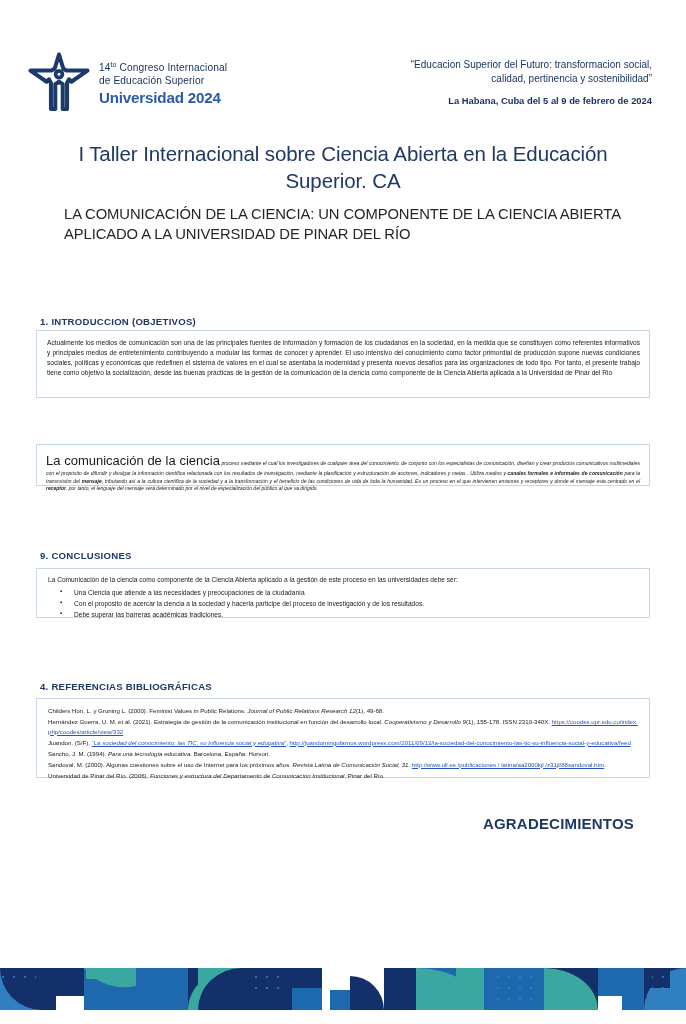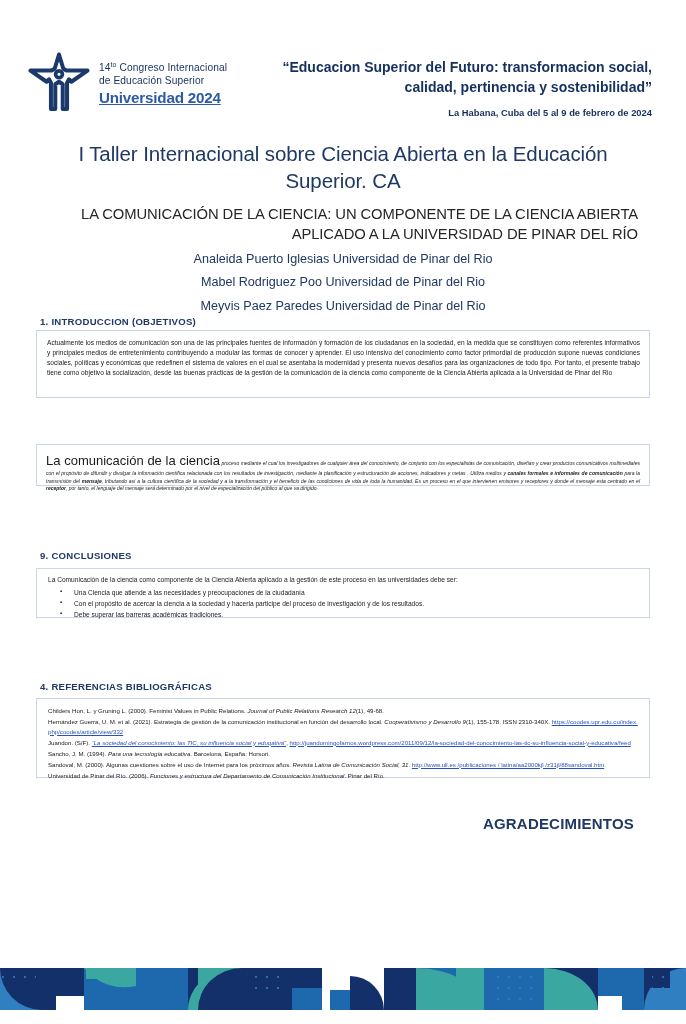--- a/index.html
+++ b/index.html
@@ -40,31 +40,30 @@
     white-space: nowrap;
   }
   .brand-sup { font-size: 7px; vertical-align: super; }
   .brand-l3 {
     font-size: 15.2px;
     font-weight: bold;
     color: #2c5ba3;
     letter-spacing: -.2px;
     margin-top: 2px;
     white-space: nowrap;
-    text-decoration: underline;
   }
 
   .event-info {
     margin-left: auto;
     text-align: right;
     padding-top: 6px;
   }
   .event-theme {
-    font-size: 14px;
-    font-weight: bold;
+    font-size: 10px;
+    font-weight: normal;
     color: #16305e;
     line-height: 1.42;
     white-space: nowrap;
   }
   .event-place {
     font-size: 9.4px;
     font-weight: bold;
     color: #16305e;
     margin-top: 9px;
     white-space: nowrap;
@@ -76,22 +75,22 @@
     top: 140px; left: 52px; right: 52px;
     text-align: center;
     font-size: 20.5px;
     font-weight: normal;
     color: #1f3864;
     line-height: 1.32;
     letter-spacing: -.1px;
   }
   .title-sub {
     position: absolute;
-    top: 204px; left: 40px; right: 48px;
-    text-align: right;
+    top: 204px; left: 64px; right: 48px;
+    text-align: left;
     font-size: 14.8px;
     color: #262626;
     line-height: 1.36;
     letter-spacing: -.1px;
   }
 
   
   .authors {
     position: absolute;
     top: 248px; left: 40px; right: 40px;
@@ -223,25 +222,20 @@
     <div class="event-info">
       <div class="event-theme">“Educacion Superior del Futuro: transformacion social,</div>
       <div class="event-theme">calidad, pertinencia y sostenibilidad”</div>
       <div class="event-place">La Habana, Cuba del 5 al 9 de febrero de 2024</div>
     </div>
   </div>
 
   <div class="title-main">I Taller Internacional sobre Ciencia Abierta en la Educación Superior. CA</div>
   <div class="title-sub">LA COMUNICACIÓN DE LA CIENCIA: UN COMPONENTE DE LA CIENCIA ABIERTA APLICADO A LA UNIVERSIDAD DE PINAR DEL RÍO</div>
 
-  <div class="authors">
-    <div class="author">Analeida Puerto Iglesias Universidad de Pinar del Rio</div>
-    <div class="author">Mabel Rodriguez Poo Universidad de Pinar del Rio</div>
-    <div class="author">Meyvis Paez Paredes Universidad de Pinar del Rio</div>
-  </div>
 
   <div class="sec-head" style="top:316px;">1. INTRODUCCION (OBJETIVOS)</div>
   <div class="panel" id="panel-intro">
     <div class="panel-inner">
       <div class="body-txt">Actualmente los medios de comunicación son una de las principales fuentes de información y formación de los ciudadanos en la sociedad, en la medida que se constituyen como referentes informativos y principales medios de entretenimiento contribuyendo a modular las formas de conocer y aprender. El uso intensivo del conocimiento como factor primordial de producción supone nuevas condiciones sociales, políticas y económicas que redefinen el sistema de valores en el cual se asentaba la modernidad y presenta nuevos desafíos para las organizaciones de todo tipo. Por tanto, el presente trabajo tiene como objetivo la socialización, desde las buenas prácticas de la gestión de la comunicación de la ciencia como componente de la Ciencia Abierta aplicada a la Universidad de Pinar del Rio</div>
     </div>
   </div>
 
   <div class="panel" id="panel-desarrollo">
     <div class="panel-inner" style="padding:6px 9px;">

